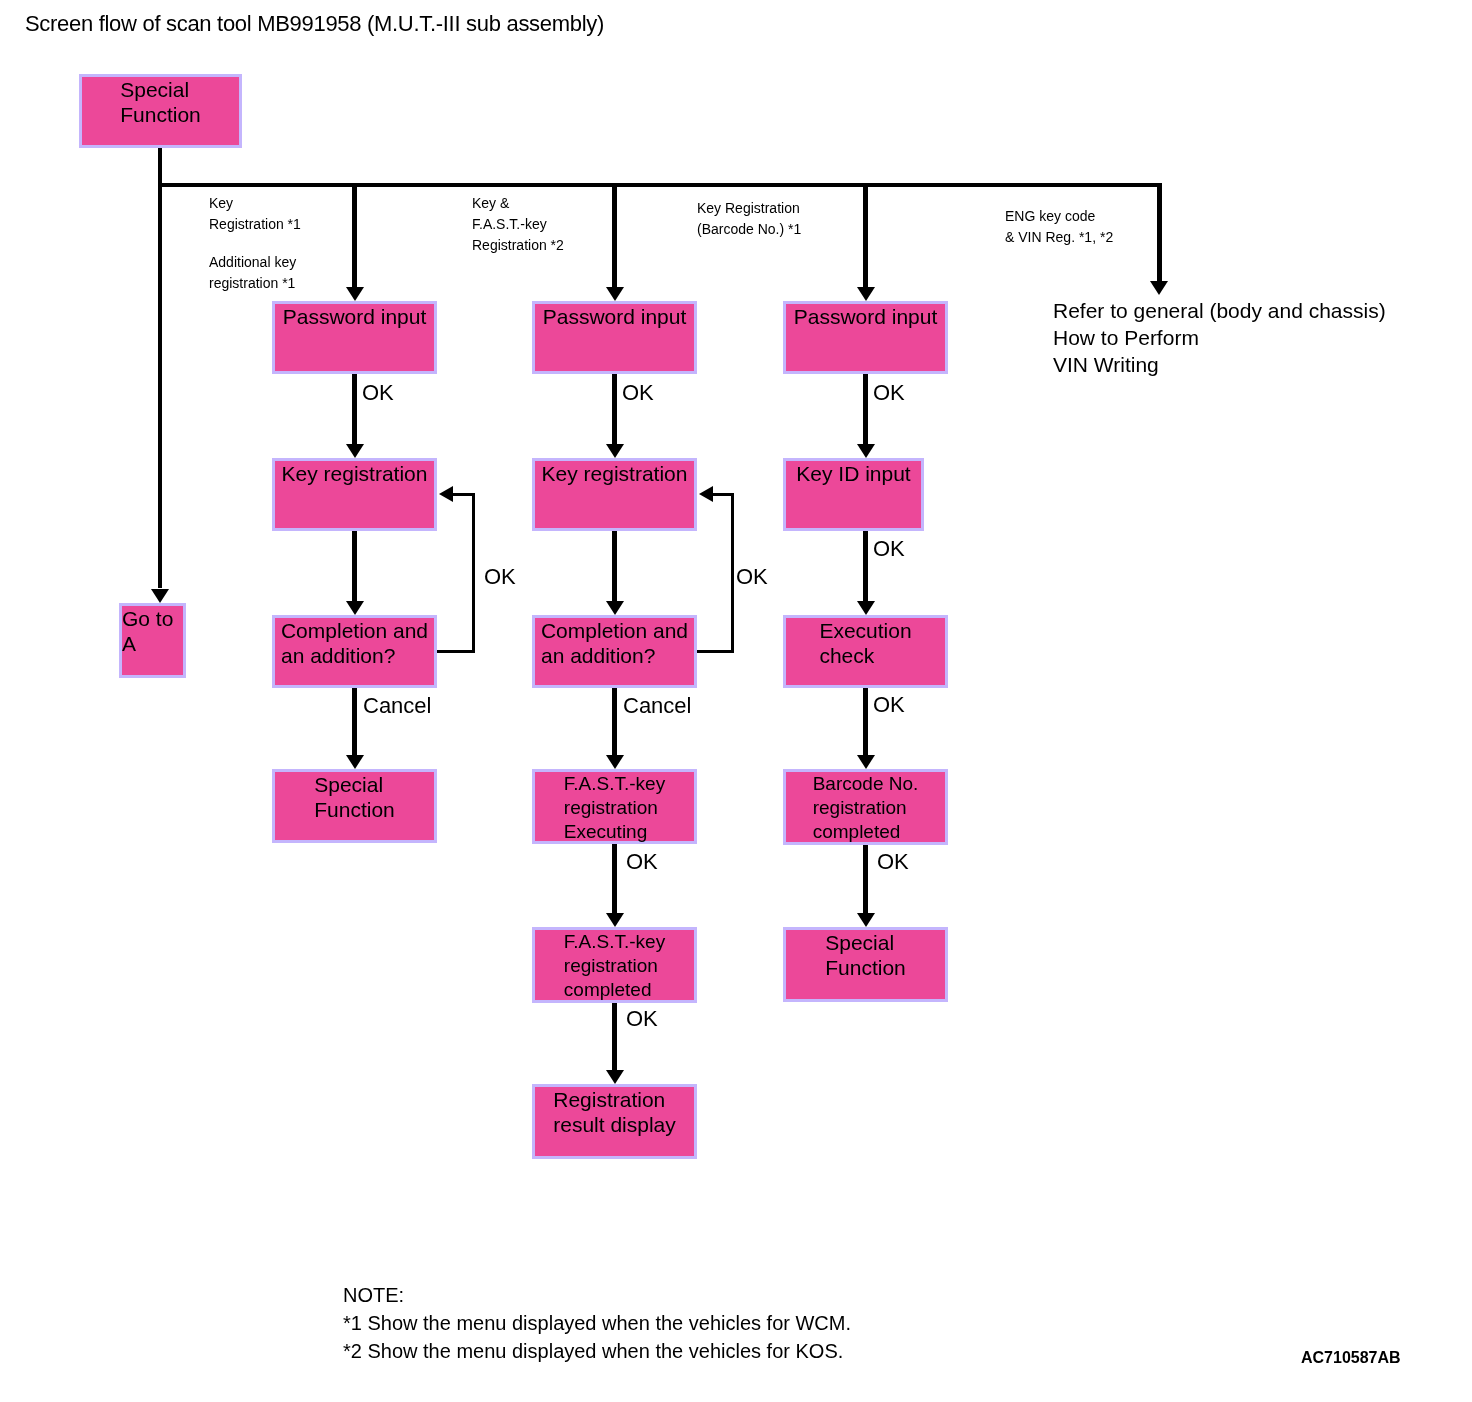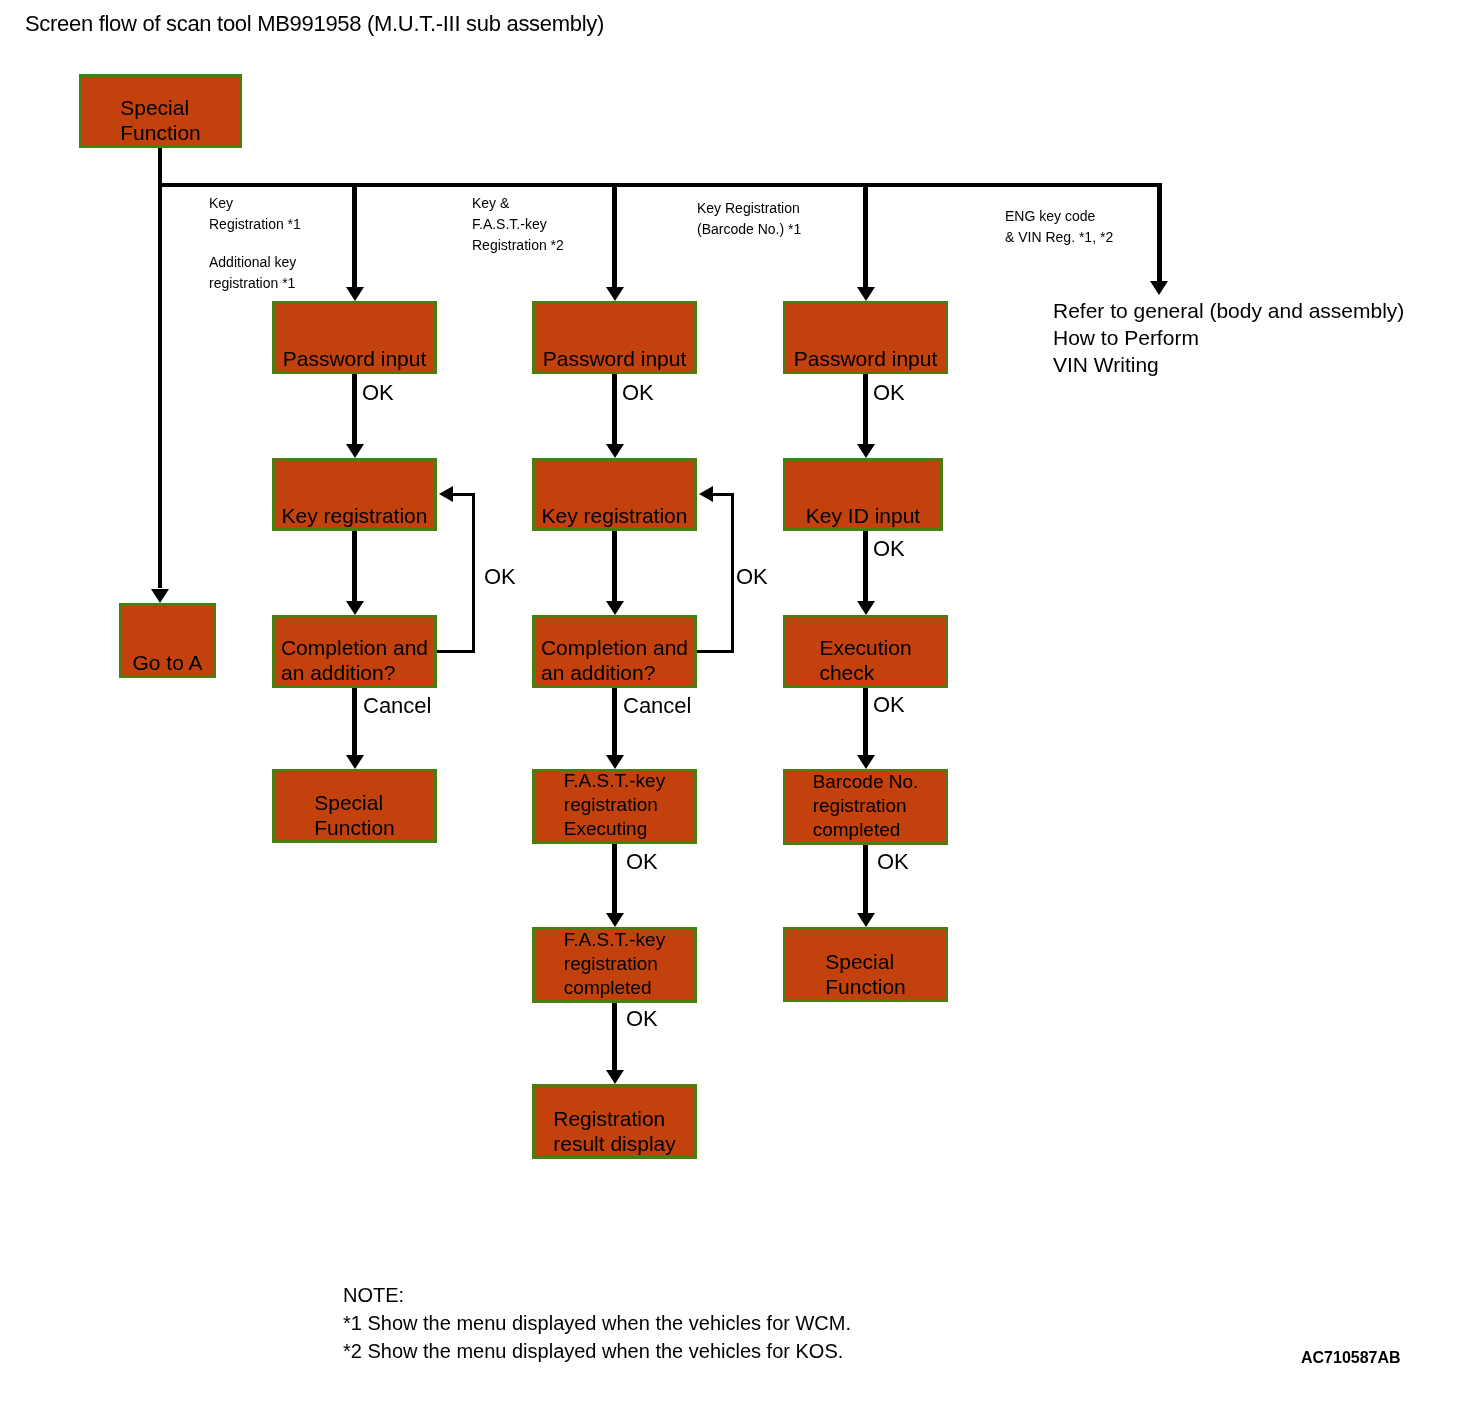--- a/index.html
+++ b/index.html
@@ -6,22 +6,22 @@
   .stage{
     position:relative;width:1472px;height:1402px;background:#ffffff;
     font-family:"Liberation Sans","DejaVu Sans",sans-serif;color:#000;
     overflow:hidden;
   }
   .title{
     position:absolute;left:25px;top:11px;margin:0;
     font-size:22px;font-weight:400;letter-spacing:-0.3px;white-space:nowrap;
   }
   .box{
-    position:absolute;border:3px solid #4d7c0f;background:#c2410c;
-    display:flex;align-items:flex-end;justify-content:center;box-sizing:border-box;
+    position:absolute;border:3px solid #c4b5fd;background:#ec4899;
+    display:flex;align-items:flex-start;justify-content:center;box-sizing:border-box;
   }
   .box .txt{
     white-space:pre-line;text-align:left;font-size:21px;line-height:25px;
   }
   .box.sm .txt{font-size:19px;line-height:24px;}
   .ln{position:absolute;background:#000;}
   .ah-d{ 
     position:absolute;width:0;height:0;
     border-left:9px solid transparent;border-right:9px solid transparent;
     border-top:14px solid #000;
@@ -91,21 +91,21 @@
 
   <div class="ln" style="left:697px;top:650px;width:37px;height:3px"></div>
   <div class="ln" style="left:731px;top:493px;width:3px;height:160px"></div>
   <div class="ln" style="left:712px;top:493px;width:22px;height:3px"></div>
   <div class="ah-l" style="left:699px;top:486px"></div>
 
   <div class="box" style="left:79px;top:74px;width:163px;height:74px">
     <div class="txt">Special
 Function</div>
   </div>
-  <div class="box" style="left:119px;top:603px;width:97px;height:75px">
+  <div class="box" style="left:119px;top:603px;width:67px;height:75px">
     <div class="txt">Go to A</div>
   </div>
 
   <div class="box" style="left:272px;top:301px;width:165px;height:73px">
     <div class="txt">Password input</div>
   </div>
   <div class="box" style="left:272px;top:458px;width:165px;height:73px">
     <div class="txt">Key registration</div>
   </div>
   <div class="box" style="left:272px;top:615px;width:165px;height:73px">
@@ -138,21 +138,21 @@
 completed</div>
   </div>
   <div class="box" style="left:532px;top:1084px;width:165px;height:75px">
     <div class="txt">Registration
 result display</div>
   </div>
 
   <div class="box" style="left:783px;top:301px;width:165px;height:73px">
     <div class="txt">Password input</div>
   </div>
-  <div class="box" style="left:783px;top:458px;width:160px;height:73px">
+  <div class="box" style="left:783px;top:458px;width:141px;height:73px">
     <div class="txt">Key ID input</div>
   </div>
   <div class="box" style="left:783px;top:615px;width:165px;height:73px">
     <div class="txt">Execution
 check</div>
   </div>
   <div class="box sm" style="left:783px;top:769px;width:165px;height:76px">
     <div class="txt">Barcode No.
 registration
 completed</div>
@@ -180,21 +180,21 @@
   <div class="lbl" style="left:873px;top:536px">OK</div>
   <div class="lbl" style="left:484px;top:564px">OK</div>
   <div class="lbl" style="left:736px;top:564px">OK</div>
   <div class="lbl" style="left:363px;top:693px">Cancel</div>
   <div class="lbl" style="left:623px;top:693px">Cancel</div>
   <div class="lbl" style="left:873px;top:692px">OK</div>
   <div class="lbl" style="left:626px;top:849px">OK</div>
   <div class="lbl" style="left:877px;top:849px">OK</div>
   <div class="lbl" style="left:626px;top:1006px">OK</div>
 
-  <div class="ref">Refer to general (body and assembly)
+  <div class="ref">Refer to general (body and chassis)
 How to Perform
 VIN Writing</div>
   <div class="note">NOTE:
 *1 Show the menu displayed when the vehicles for WCM.
 *2 Show the menu displayed when the vehicles for KOS.</div>
   <div class="figcode">AC710587AB</div>
 
 </div>
 
 </body></html>

